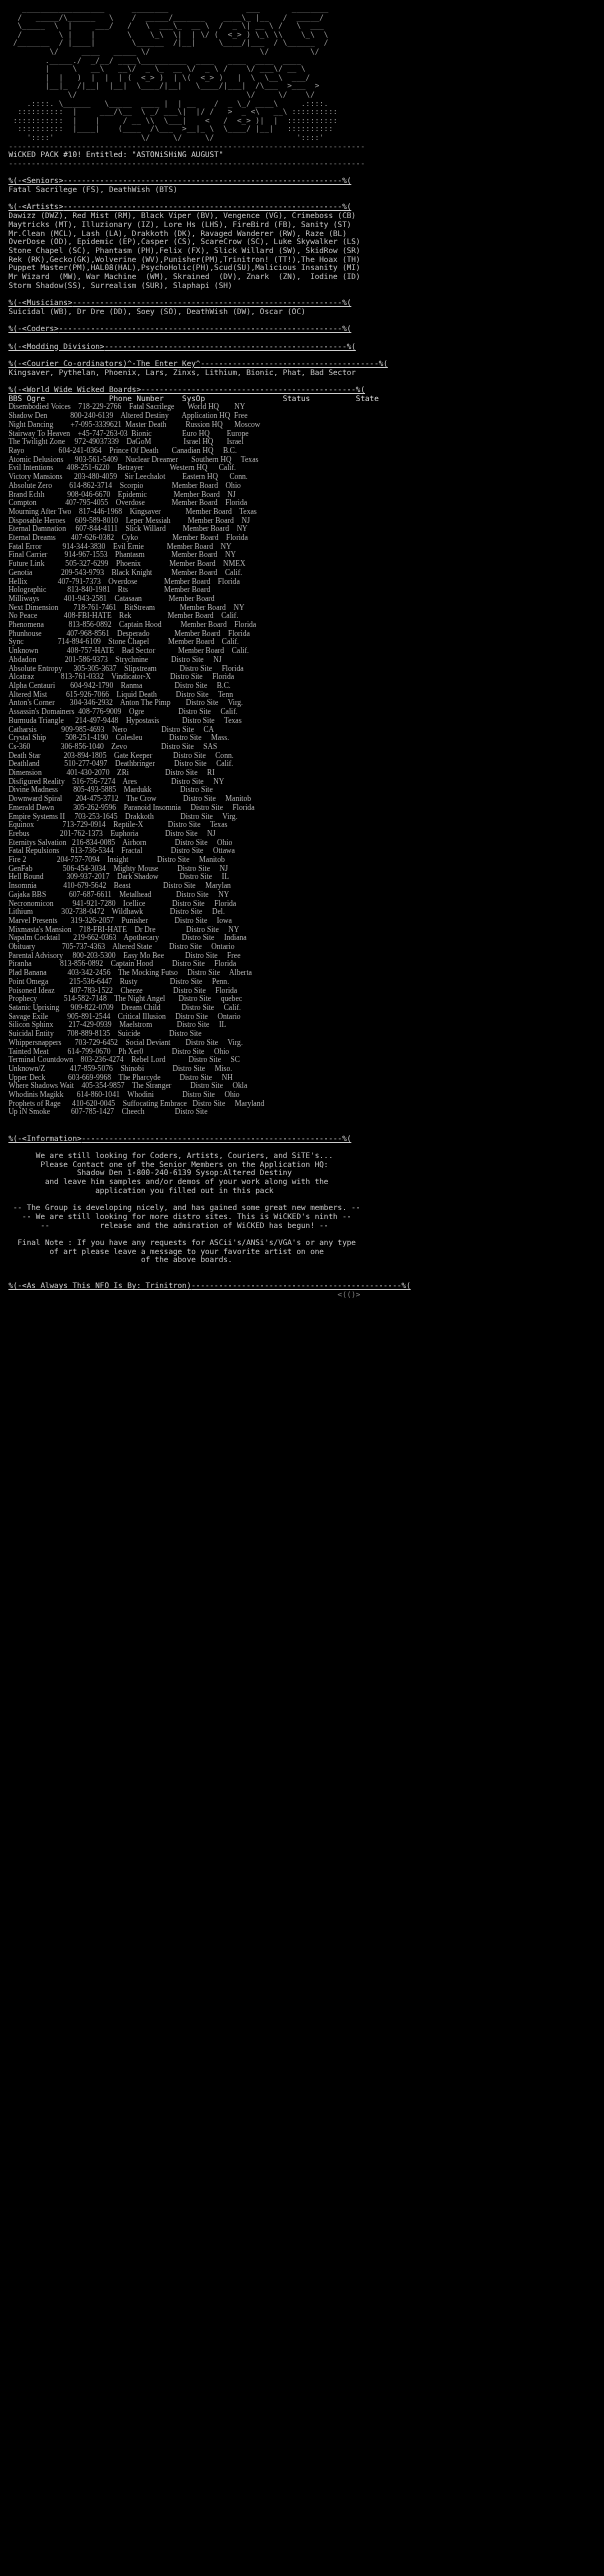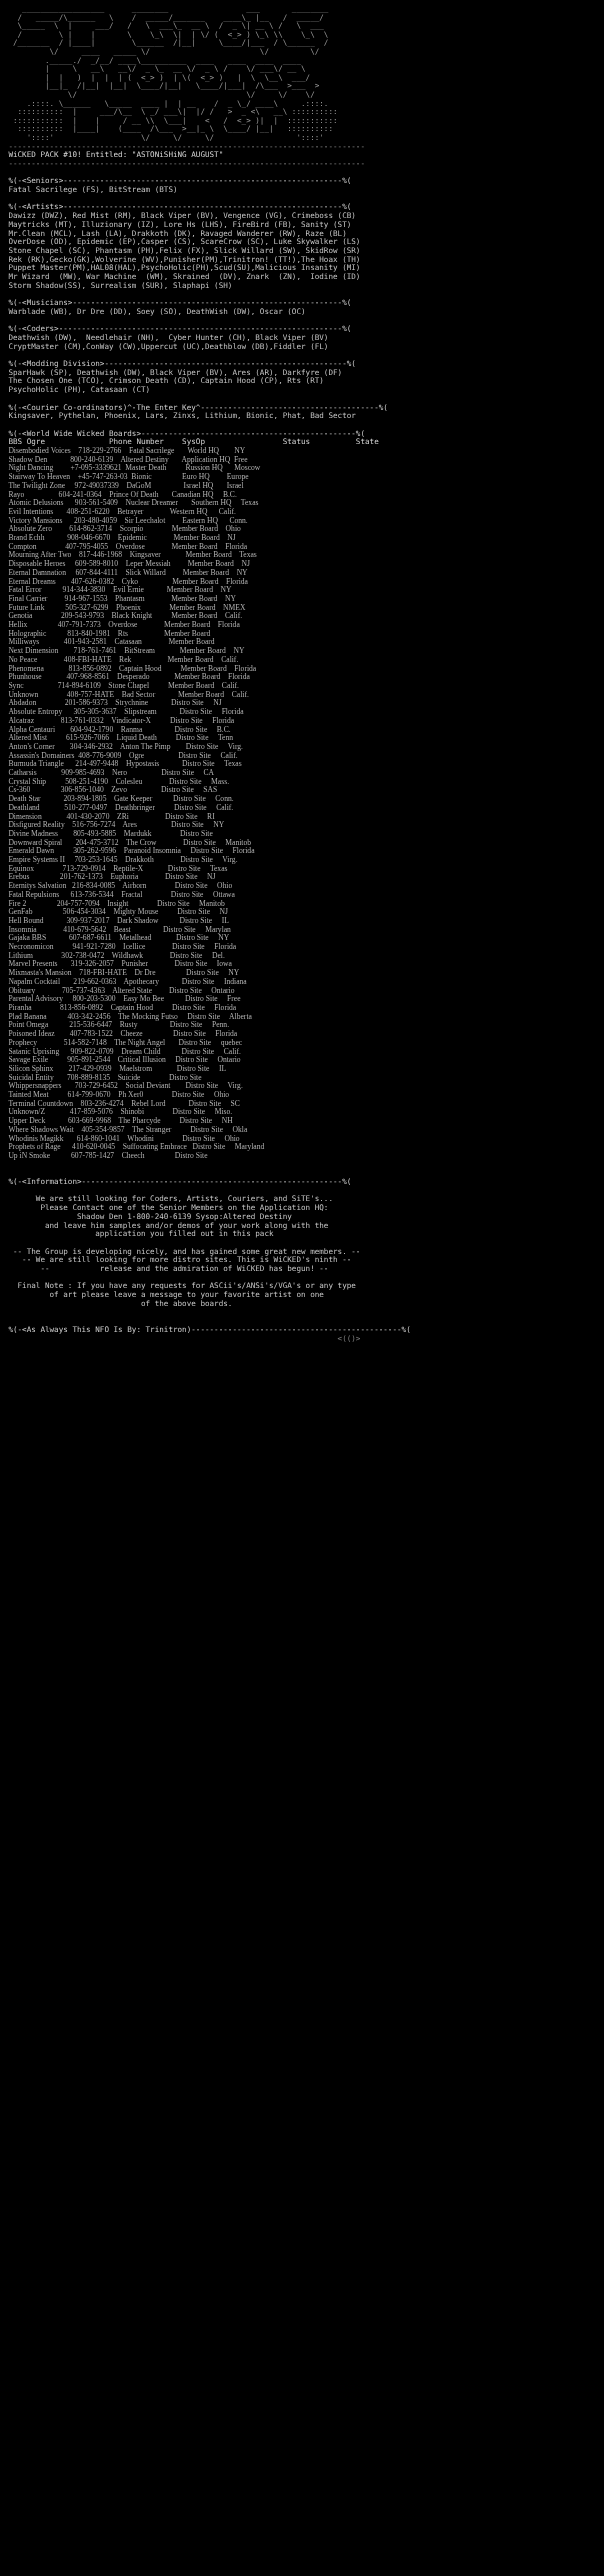--- a/index.html
+++ b/index.html
@@ -20,21 +20,21 @@
     font-family:"DejaVu Sans Mono","Liberation Mono",monospace;
     font-size:7.6px;
     line-height:8.7px;
     white-space:pre;
     color:#bdbdbd;
     letter-spacing:0px;
   }
   .logo{color:#9a9a9a;font-size:7.6px;line-height:8.6px;}
   .title{color:#d8d8d8;}
   .rule{color:#8e8e8e;}
-  .sect{color:#cfcfcf;}
+  .sect{color:#cfcfcf;text-decoration:underline;}
   .names{color:#c4c4c4;}
   .tblhead{color:#d4d4d4;}
   .tbl{color:#b4b4b4;font-family:Liberation Serif, serif;}
   .info{color:#c6c6c6;}
   .dim{color:#7d7d7d;}
   .blk{margin:0;padding:0;}
   .spacer{height:8.7px;}
 </style>
 </head>
 <body>
@@ -58,48 +58,43 @@
   ::::::::::  |____|    (____  /\___  &gt;__|_ \  \____/ |__|   ::::::::::
     '::::'                   \/     \/     \/                  '::::'</pre>
 
   <pre class="blk"><span class="rule">------------------------------------------------------------------------------</span></pre>
   <pre class="blk title">WiCKED PACK #10! Entitled: "ASTONiSHiNG AUGUST"</pre>
   <pre class="blk"><span class="rule">------------------------------------------------------------------------------</span></pre>
 
   <div class="spacer"></div>
 
   <pre class="blk sect"><span>%(-&lt;Seniors&gt;</span>-------------------------------------------------------------%(</pre>
-  <pre class="blk names">Fatal Sacrilege (FS), BitStream (BTS)</pre>
+  <pre class="blk names">Fatal Sacrilege (FS), DeathWish (BTS)</pre>
   <div class="spacer"></div>
 
   <pre class="blk sect"><span>%(-&lt;Artists&gt;</span>-------------------------------------------------------------%(</pre>
   <pre class="blk names">Dawizz (DWZ), Red Mist (RM), Black Viper (BV), Vengence (VG), Crimeboss (CB)
 Maytricks (MT), Illuzionary (IZ), Lore Hs (LHS), FireBird (FB), Sanity (ST)
 Mr.Clean (MCL), Lash (LA), Drakkoth (DK), Ravaged Wanderer (RW), Raze (BL)
 OverDose (OD), Epidemic (EP),Casper (CS), ScareCrow (SC), Luke Skywalker (LS)
 Stone Chapel (SC), Phantasm (PH),Felix (FX), Slick Willard (SW), SkidRow (SR)
 Rek (RK),Gecko(GK),Wolverine (WV),Punisher(PM),Trinitron! (TT!),The Hoax (TH)
 Puppet Master(PM),HAL08(HAL),PsychoHolic(PH),Scud(SU),Malicious Insanity (MI)
 Mr Wizard  (MW), War Machine  (WM), Skrained  (DV), Znark  (ZN),  Iodine (ID)
 Storm Shadow(SS), Surrealism (SUR), Slaphapi (SH)</pre>
   <div class="spacer"></div>
 
   <pre class="blk sect"><span>%(-&lt;Musicians&gt;</span>-----------------------------------------------------------%(</pre>
-  <pre class="blk names">Warblade (WB), Dr Dre (DD), Soey (SO), DeathWish (DW), Oscar (OC)</pre>
+  <pre class="blk names">Suicidal (WB), Dr Dre (DD), Soey (SO), DeathWish (DW), Oscar (OC)</pre>
   <div class="spacer"></div>
 
   <pre class="blk sect"><span>%(-&lt;Coders&gt;</span>--------------------------------------------------------------%(</pre>
-  <pre class="blk names">Deathwish (DW),  Needlehair (NH),  Cyber Hunter (CH), Black Viper (BV)
-CryptMaster (CM),ConWay (CW),Uppercut (UC),Deathblow (DB),Fiddler (FL)</pre>
   <div class="spacer"></div>
 
   <pre class="blk sect"><span>%(-&lt;Modding Division&gt;</span>-----------------------------------------------------%(</pre>
-  <pre class="blk names">SparHawk (SP), Deathwish (DW), Black Viper (BV), Ares (AR), Darkfyre (DF)
-The Chosen One (TCO), Crimson Death (CD), Captain Hood (CP), Rts (RT)
-PsychoHolic (PH), Catasaan (CT)</pre>
   <div class="spacer"></div>
 
   <pre class="blk sect"><span>%(-&lt;Courier Co-ordinators)^-The Enter Key^</span>---------------------------------------%(</pre>
   <pre class="blk names">Kingsaver, Pythelan, Phoenix, Lars, Zinxs, Lithium, Bionic, Phat, Bad Sector</pre>
   <div class="spacer"></div>
 
   <pre class="blk sect"><span>%(-&lt;World Wide Wicked Boards&gt;</span>-----------------------------------------------%(</pre>
   <pre class="blk tblhead">BBS Ogre              Phone Number    SysOp                 Status          State</pre>
   <pre class="blk tbl">Disembodied Voices    718-229-2766    Fatal Sacrilege       World HQ        NY
 Shadow Den            800-240-6139    Altered Destiny       Application HQ  Free

